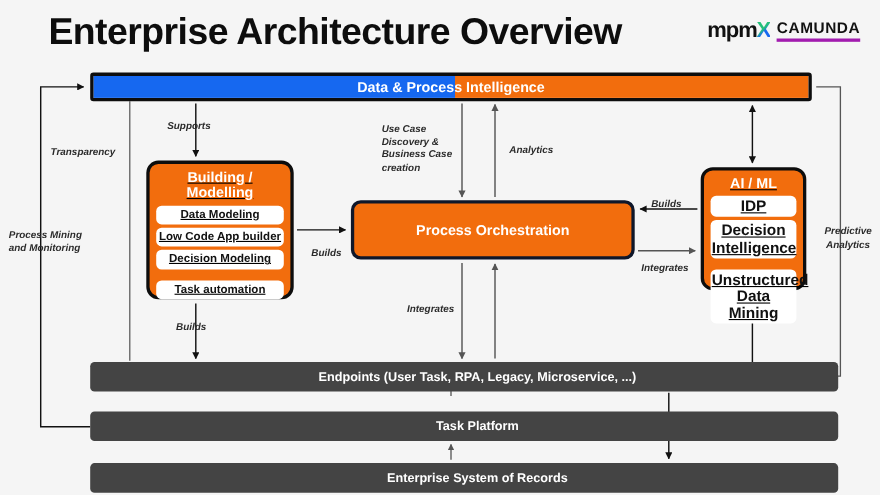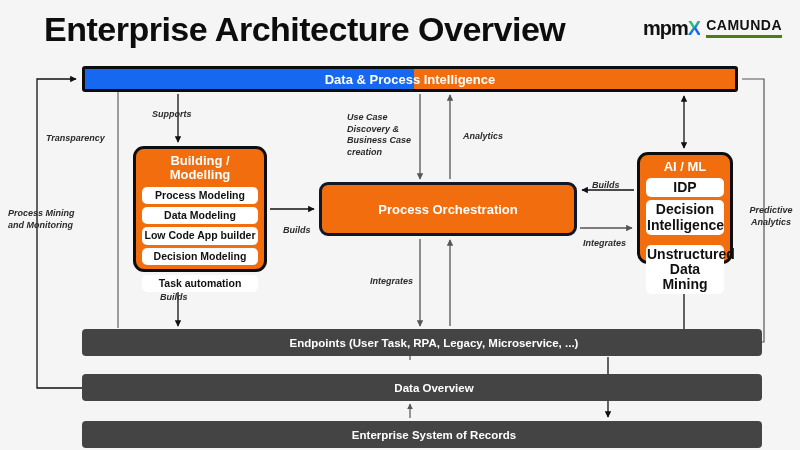--- a/index.html
+++ b/index.html
@@ -19,38 +19,38 @@
     letter-spacing:-0.5px;white-space:nowrap;
   }
   .logos{position:absolute;right:18px;top:18px;display:flex;align-items:center;gap:6px;}
   .logo-mpmx{font-size:20px;font-weight:bold;color:#111;letter-spacing:-1px;line-height:1;}
   .logo-mpmx .x{
     background:linear-gradient(135deg,#24c07a 0%,#24c07a 45%,#1768f0 55%,#1768f0 100%);
     -webkit-background-clip:text;background-clip:text;color:transparent;
   }
   .logo-camunda{
     font-size:14px;font-weight:bold;color:#111;letter-spacing:0.5px;
-    border-bottom:3px solid #4d7c0f;padding-bottom:1px;line-height:1.1;
+    border-bottom:3px solid #a21caf;padding-bottom:1px;line-height:1.1;
   }
 
   
   .topbar{
     position:absolute;left:82px;top:66px;width:656px;height:26px;
     border:3px solid #0d0d0d;border-radius:3px;
     background:linear-gradient(to right,#1668f0 0%,#1668f0 50.6%,#f26d0d 50.6%,#f26d0d 100%);
     display:flex;align-items:center;justify-content:center;
     box-sizing:border-box;
   }
   .topbar span{color:#fff;font-size:13px;font-weight:bold;}
 
   
   .group{
     position:absolute;background:#f26d0d;
     border:3px solid #0d0d0d;border-radius:11px;
-    box-sizing:border-box;padding:4px 6px 6px 6px;
+    box-sizing:border-box;padding:4px 6px 6px 6px;text-decoration:underline;
   }
   .group .g-title{
     color:#fff;font-size:13px;font-weight:bold;text-align:center;
     margin:1px 0 4px 0;line-height:1.1;
   }
   .group .chip{
     background:#fff;border-radius:5px;
     font-size:10.5px;font-weight:bold;color:#111;
     text-align:center;line-height:1.08;
     padding:3px 2px;margin-bottom:3px;
@@ -146,21 +146,20 @@
 
     <path d="M608,357 L608,417" stroke="#111" stroke-width="1.3" fill="none" marker-end="url(#ah)"></path>
   </svg>
 
   <div class="topbar" id="top-bar" style="background: linear-gradient(to right, rgb(22, 104, 240) 0%, rgb(22, 104, 240) 50.6%, rgb(242, 109, 13) 50.6%, rgb(242, 109, 13) 100%);">
     <span>Data &amp; Process Intelligence</span>
   </div>
 
   <div class="group" id="group-building">
     <div class="g-title">Building / Modelling</div>
-    <div class="chip">Process Modeling</div>
     <div class="chip">Data Modeling</div>
     <div class="chip">Low Code App builder</div>
     <div class="chip">Decision Modeling</div>
     <div class="chip">Task automation</div>
   </div>
 
   <div class="group" id="group-aiml">
     <div class="g-title">AI / ML</div>
     <div class="chip">IDP</div>
     <div class="chip">Decision Intelligence</div>
@@ -168,21 +167,21 @@
   </div>
 
   <div class="orchestration">
     <span>Process Orchestration</span>
   </div>
 
   <div class="graybar" id="bar-endpoints">
     <span>Endpoints (User Task, RPA, Legacy, Microservice, ...)</span>
   </div>
   <div class="graybar" id="bar-dataplatform">
-    <span>Data Overview</span>
+    <span>Task Platform</span>
   </div>
   <div class="graybar" id="bar-records">
     <span>Enterprise System of Records</span>
   </div>
 
   <div class="ann" style="left:46px;top:133px;">Transparency</div>
 
   <div class="ann" style="left:8px;top:208px;white-space:pre-line;">Process Mining
 and Monitoring</div>
 

